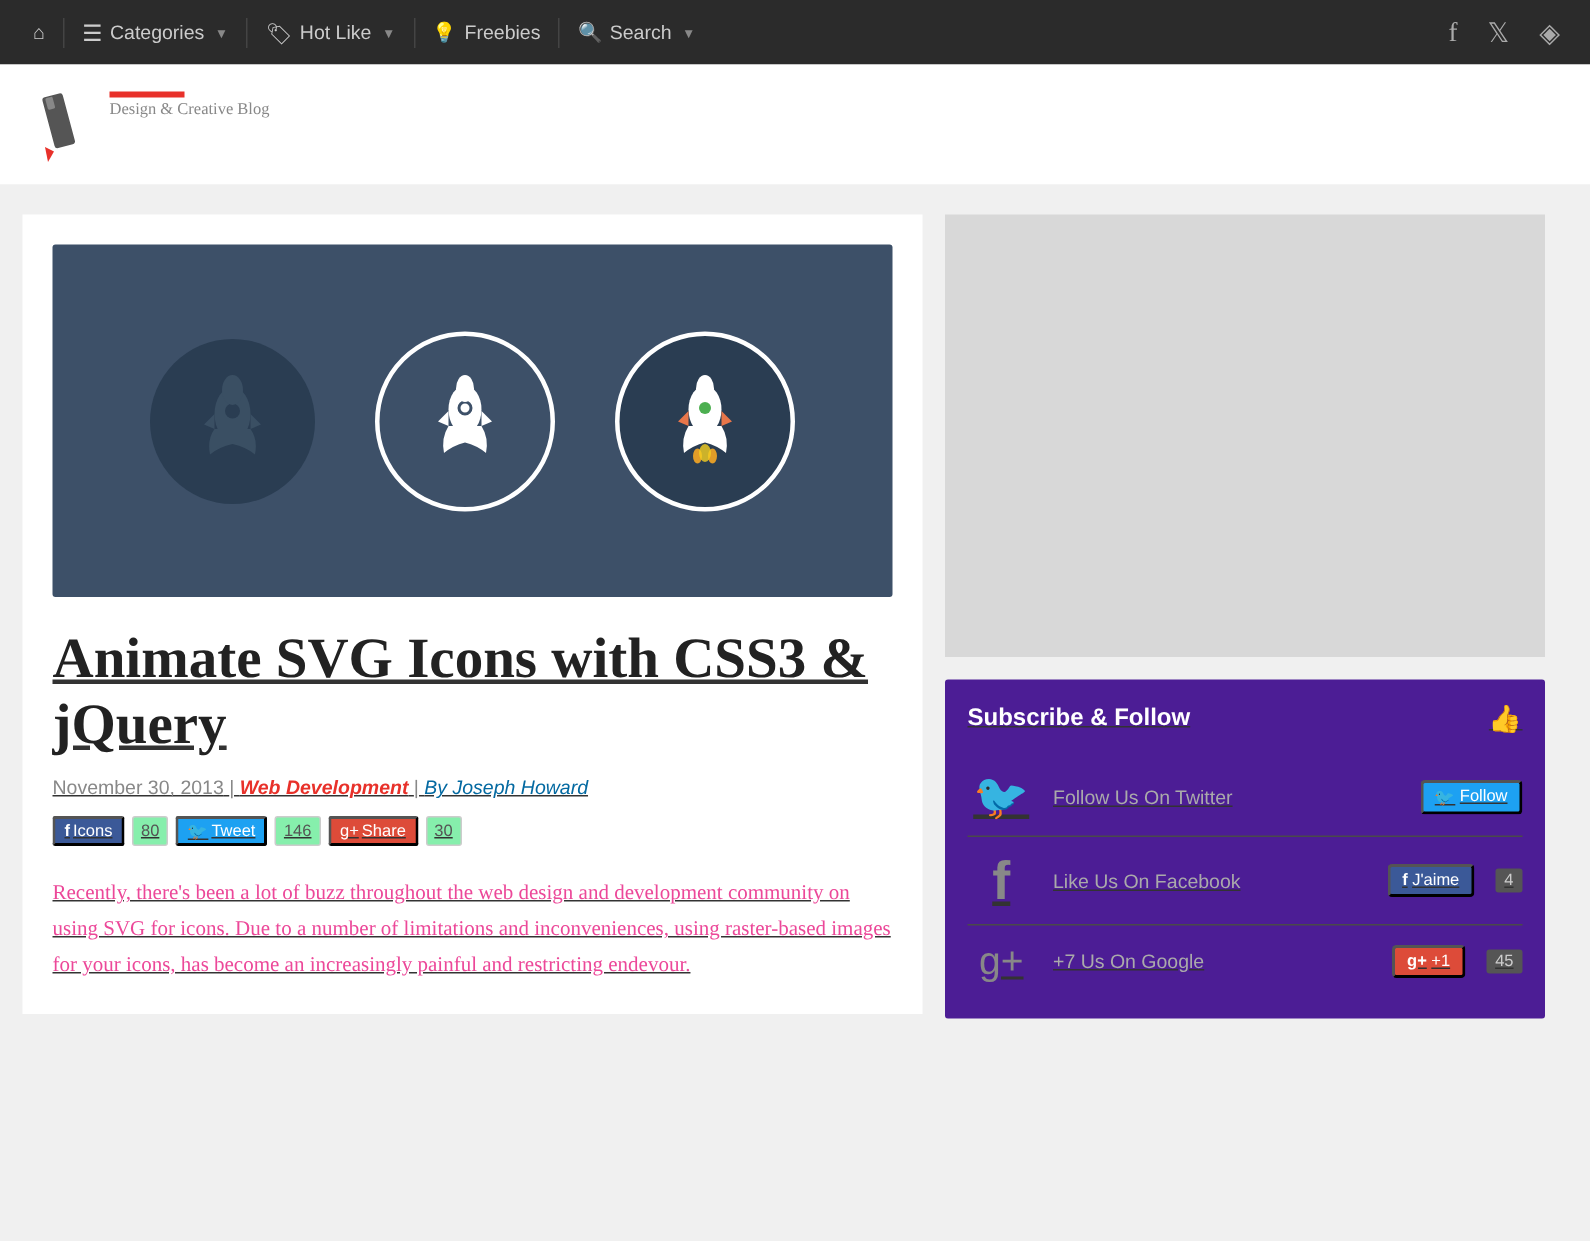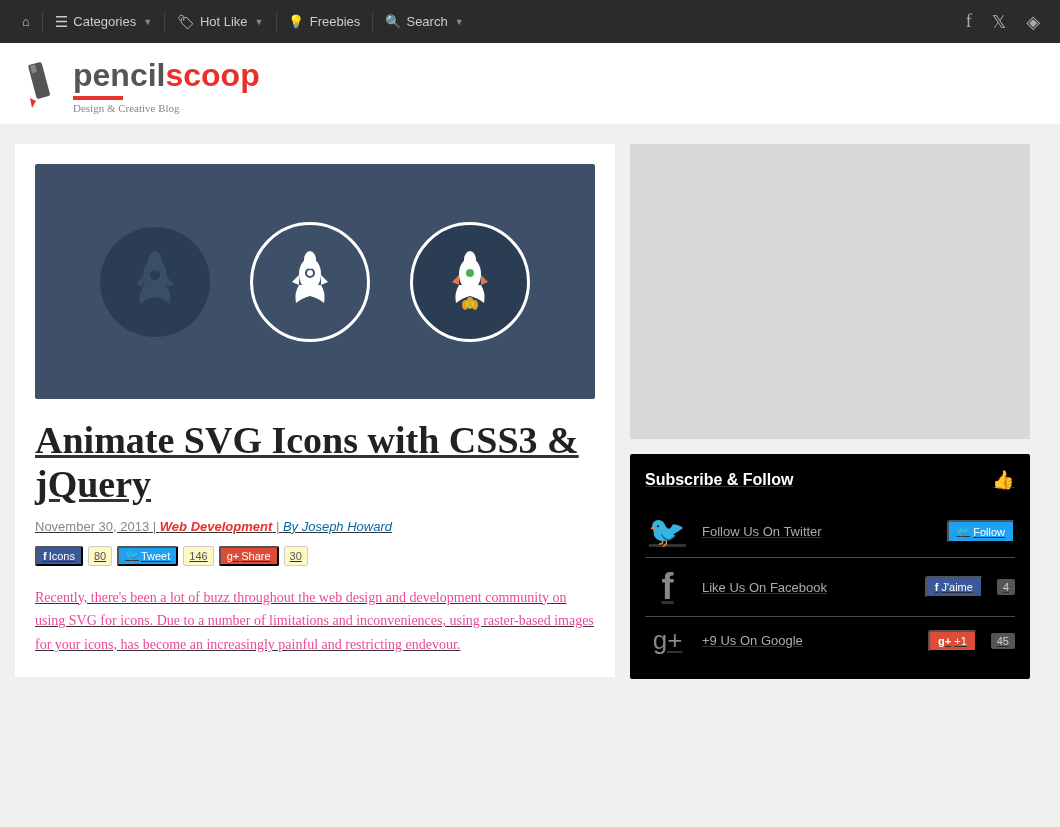--- a/index.html
+++ b/index.html
@@ -126,21 +126,21 @@
       margin-bottom: 20px;
       flex-wrap: wrap;
     }
     .fb-btn {
       display: flex; align-items: center; gap: 2px;
       background: #3b5998; color: #fff; font-size: 11px;
       font-family: Arial, sans-serif; padding: 2px 6px;
       border-radius: 2px; cursor: pointer; height: 20px;
     }
     .count-badge {
-      background: #fef9c3; border: 1px solid #ccc; color: #555;
+      background: #86efac; border: 1px solid #ccc; color: #555;
       font-size: 11px; font-family: Arial, sans-serif;
       padding: 0 5px; height: 20px; display: flex; align-items: center;
       border-radius: 2px;
     }
     .tweet-btn {
       display: flex; align-items: center; gap: 2px;
       background: #1da1f2; color: #fff; font-size: 11px;
       font-family: Arial, sans-serif; padding: 2px 6px;
       border-radius: 2px; cursor: pointer; height: 20px;
     }
@@ -170,21 +170,21 @@
 
     
     .ad-block {
       width: 100%;
       height: 295px;
       background: #d8d8d8;
     }
 
     
     .subscribe-block {
-      background: #000000;
+      background: #4c1d95;
       padding: 15px;
       border-radius: 2px;
     }
     .subscribe-header {
       display: flex;
       align-items: center;
       justify-content: space-between;
       margin-bottom: 15px;
     }
     .subscribe-title {
@@ -267,23 +267,20 @@
 
 <header>
   <div class="logo-container">
 
     <svg class="logo-icon" viewBox="0 0 45 55">
       <rect x="12" y="5" width="14" height="35" rx="2" fill="#555" transform="rotate(-15 19 22)"></rect>
       <polygon points="10,40 16,43 12,50" fill="#e8312a"></polygon>
       <rect x="11" y="7" width="5" height="8" rx="1" fill="#888" transform="rotate(-15 13 11)"></rect>
     </svg>
     <div class="logo-text-block">
-      <div class="logo-text">
-        <span class="logo-pencil">pencil</span><span class="logo-scoop">scoop</span>
-      </div>
       <div class="logo-underline"></div>
       <div class="logo-tagline">Design &amp; Creative Blog</div>
     </div>
   </div>
 </header>
 
 <div class="page-wrapper">
   <div class="content-area">
 
     <div class="main-col">
@@ -385,21 +382,21 @@
           <span class="social-label">Like Us On Facebook</span>
           <button class="jaime-btn">
             <span style="font-weight:bold; font-family:Arial;">f</span>
             <span>J'aime</span>
           </button>
           <span class="count-circle">4</span>
         </div>
 
         <div class="social-row">
           <span class="social-big-icon" style="color:#888; font-size:26px; font-family:Arial;">g+</span>
-          <span class="social-label">+9 Us On Google</span>
+          <span class="social-label">+7 Us On Google</span>
           <button class="gplus-follow-btn">
             <span style="font-family:Arial; font-weight:bold;">g+</span>
             <span>+1</span>
           </button>
           <span class="count-circle">45</span>
         </div>
       </div>
 
     </div>
   </div>

